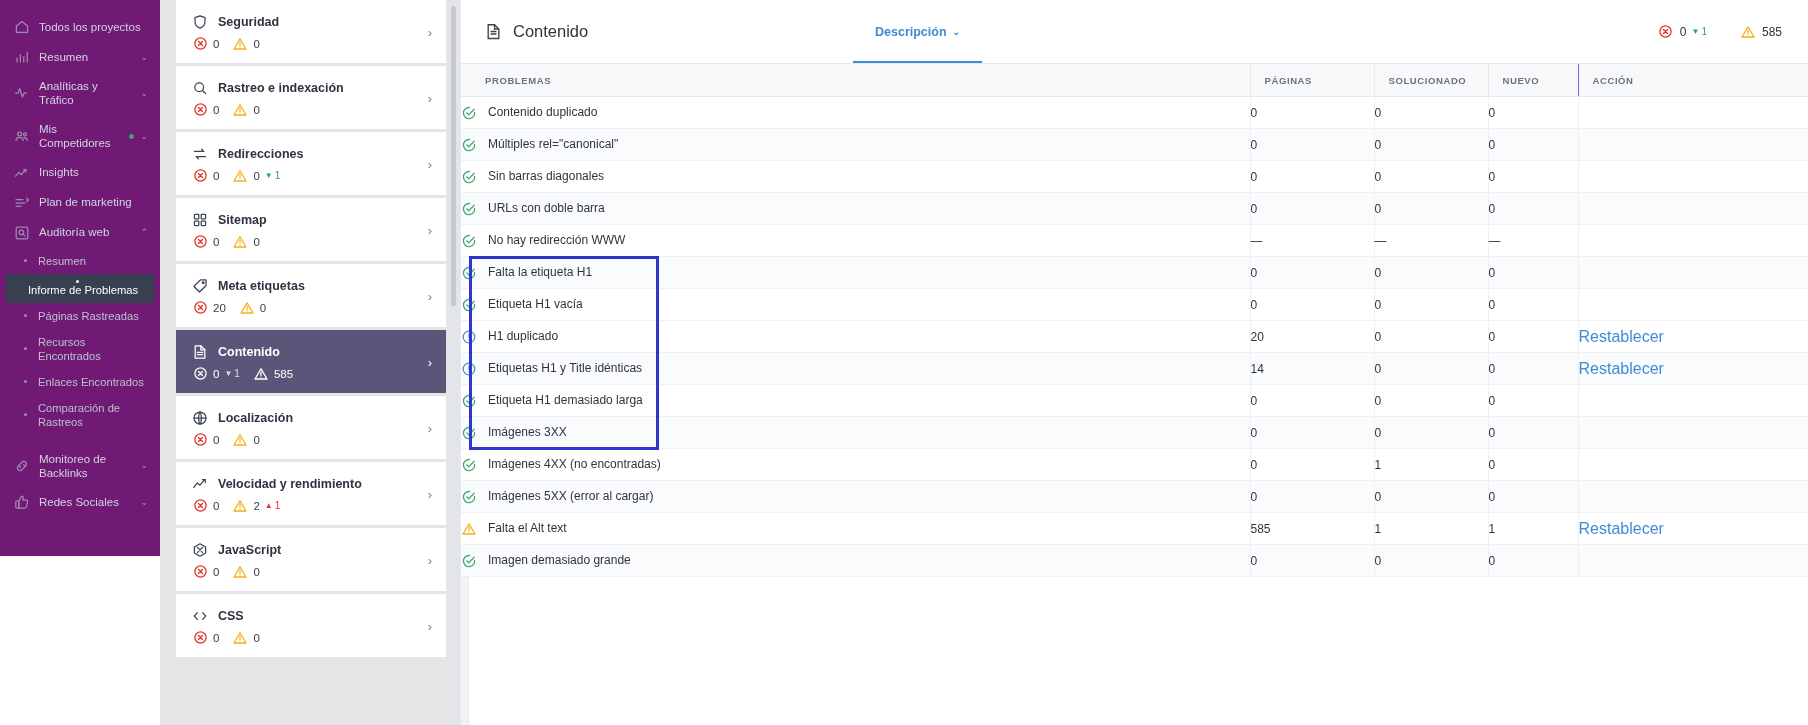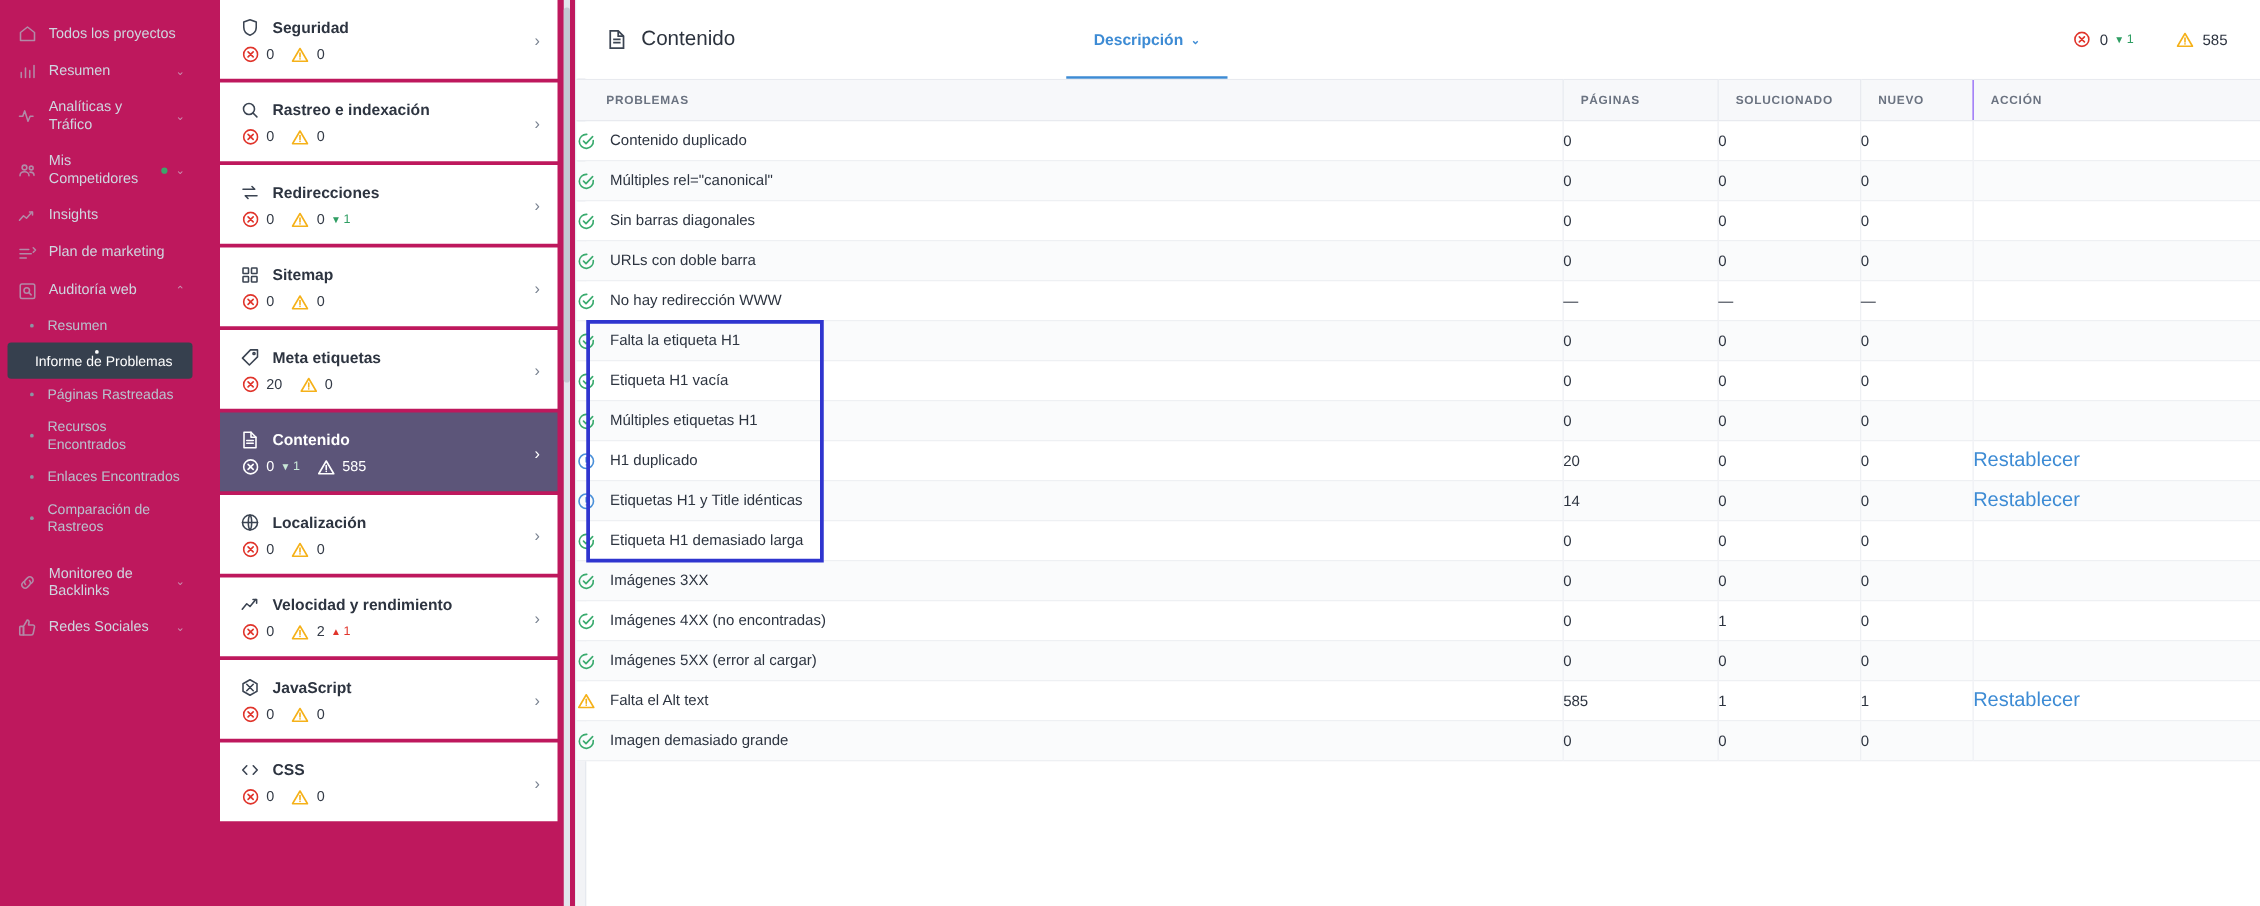--- a/index.html
+++ b/index.html
@@ -6,22 +6,22 @@
   html, body {
     width: 1808px; height: 725px;
     font-family: "Liberation Sans", sans-serif;
     background: #ffffff;
     overflow: hidden;
   }
   .app { display: flex; width: 1808px; height: 725px; }
 
   
   .leftnav {
-    width: 160px; height: 725px; flex: 0 0 160px;
-    background: #be185d;
+    width: 160px; height: 556px; flex: 0 0 160px;
+    background: #701a75;
     padding-top: 12px;
     color: #cfd6e0;
     overflow: hidden;
   }
   .nav-item {
     display: flex; align-items: center;
     padding: 7px 12px 7px 14px;
     font-size: 11.5px;
     color: #cfd6e0;
     line-height: 1.25;
@@ -54,21 +54,21 @@
   .sub-bullet {
     width: 3px; height: 3px; border-radius: 50%;
     background: #8b95a4; margin-right: 11px; flex: 0 0 auto;
   }
   .sub-item.active .sub-bullet { background: #ffffff; }
   .sub-label { flex: 1 1 auto; line-height: 1.25; }
 
   
   .catpanel {
     width: 300px; flex: 0 0 300px; height: 725px;
-    background: #be185d;
+    background: #e5e5e5;
     position: relative;
     overflow: hidden;
     padding-right: 14px;
   }
   .cat-scroll { height: 725px; padding: 0 0 0 16px; }
   .cat-card {
     background: #ffffff;
     margin-bottom: 3px;
     padding: 13px 14px 12px 16px;
     display: flex; align-items: center;
@@ -880,37 +880,20 @@
                     </svg>
                   </span>
         <span>Etiqueta H1 vacía</span>
       </span>
     </td>
     <td class="td-num">0</td>
     <td class="td-num">0</td>
     <td class="td-num">0</td>
     <td class="td-acc"></td>
   </tr>
-            <tr class="even">
-    <td class="td-prob">
-      <span class="cell-issue">
-        <span class="row-ico">
-                    <svg width="14" height="14" viewBox="0 0 14 14" fill="none" stroke="#39ab6e" stroke-width="1.3" stroke-linecap="round" stroke-linejoin="round">
-                      <path d="M12.6 6.4A5.6 5.6 0 117.4 1.5"></path>
-                      <path d="M4.8 6.9l2 2 5.3-5.6"></path>
-                    </svg>
-                  </span>
-        <span>Múltiples etiquetas H1</span>
-      </span>
-    </td>
-    <td class="td-num">0</td>
-    <td class="td-num">0</td>
-    <td class="td-num">0</td>
-    <td class="td-acc"></td>
-  </tr>
             <tr class="odd">
     <td class="td-prob">
       <span class="cell-issue">
         <span class="row-ico">
                     <svg width="14" height="14" viewBox="0 0 14 14" fill="none" stroke="#4a90d9" stroke-width="1.3" stroke-linecap="round">
                       <circle cx="7" cy="7" r="5.8"></circle>
                       <path d="M7 4.1v3.5"></path>
                       <circle cx="7" cy="9.9" r=".55" fill="#4a90d9" stroke="none"></circle>
                     </svg>
                   </span>

